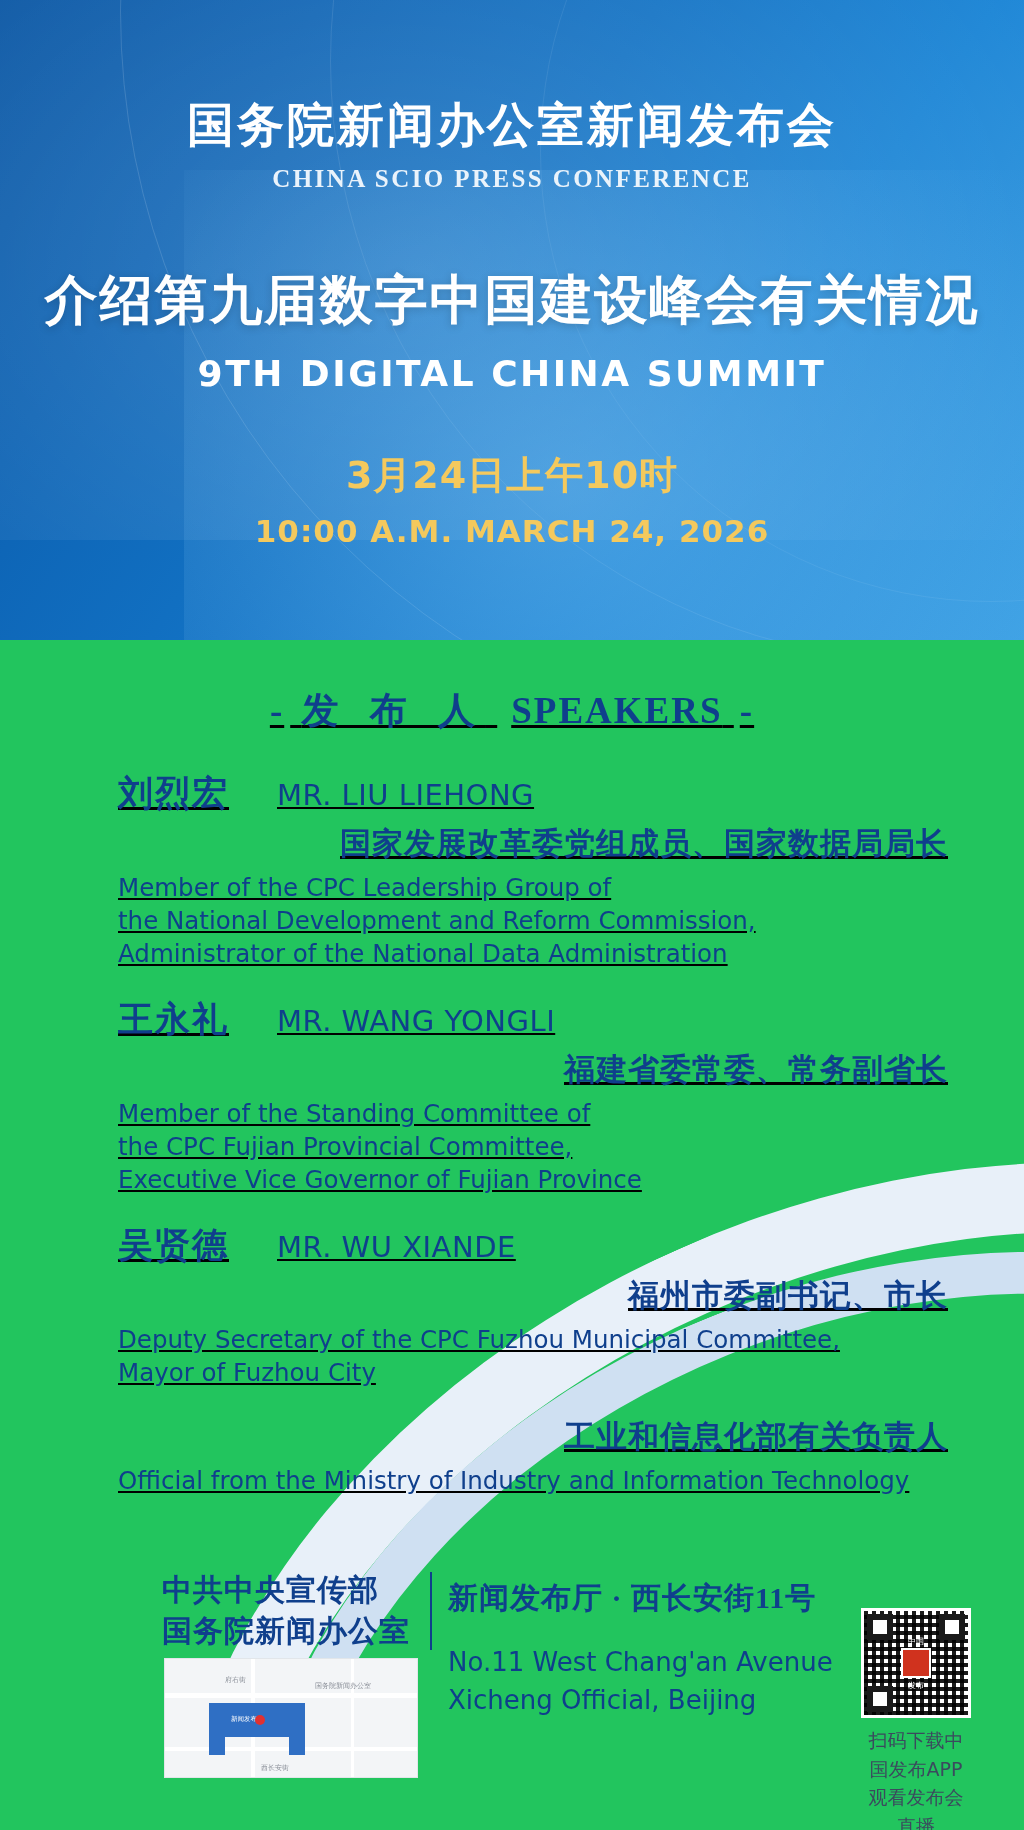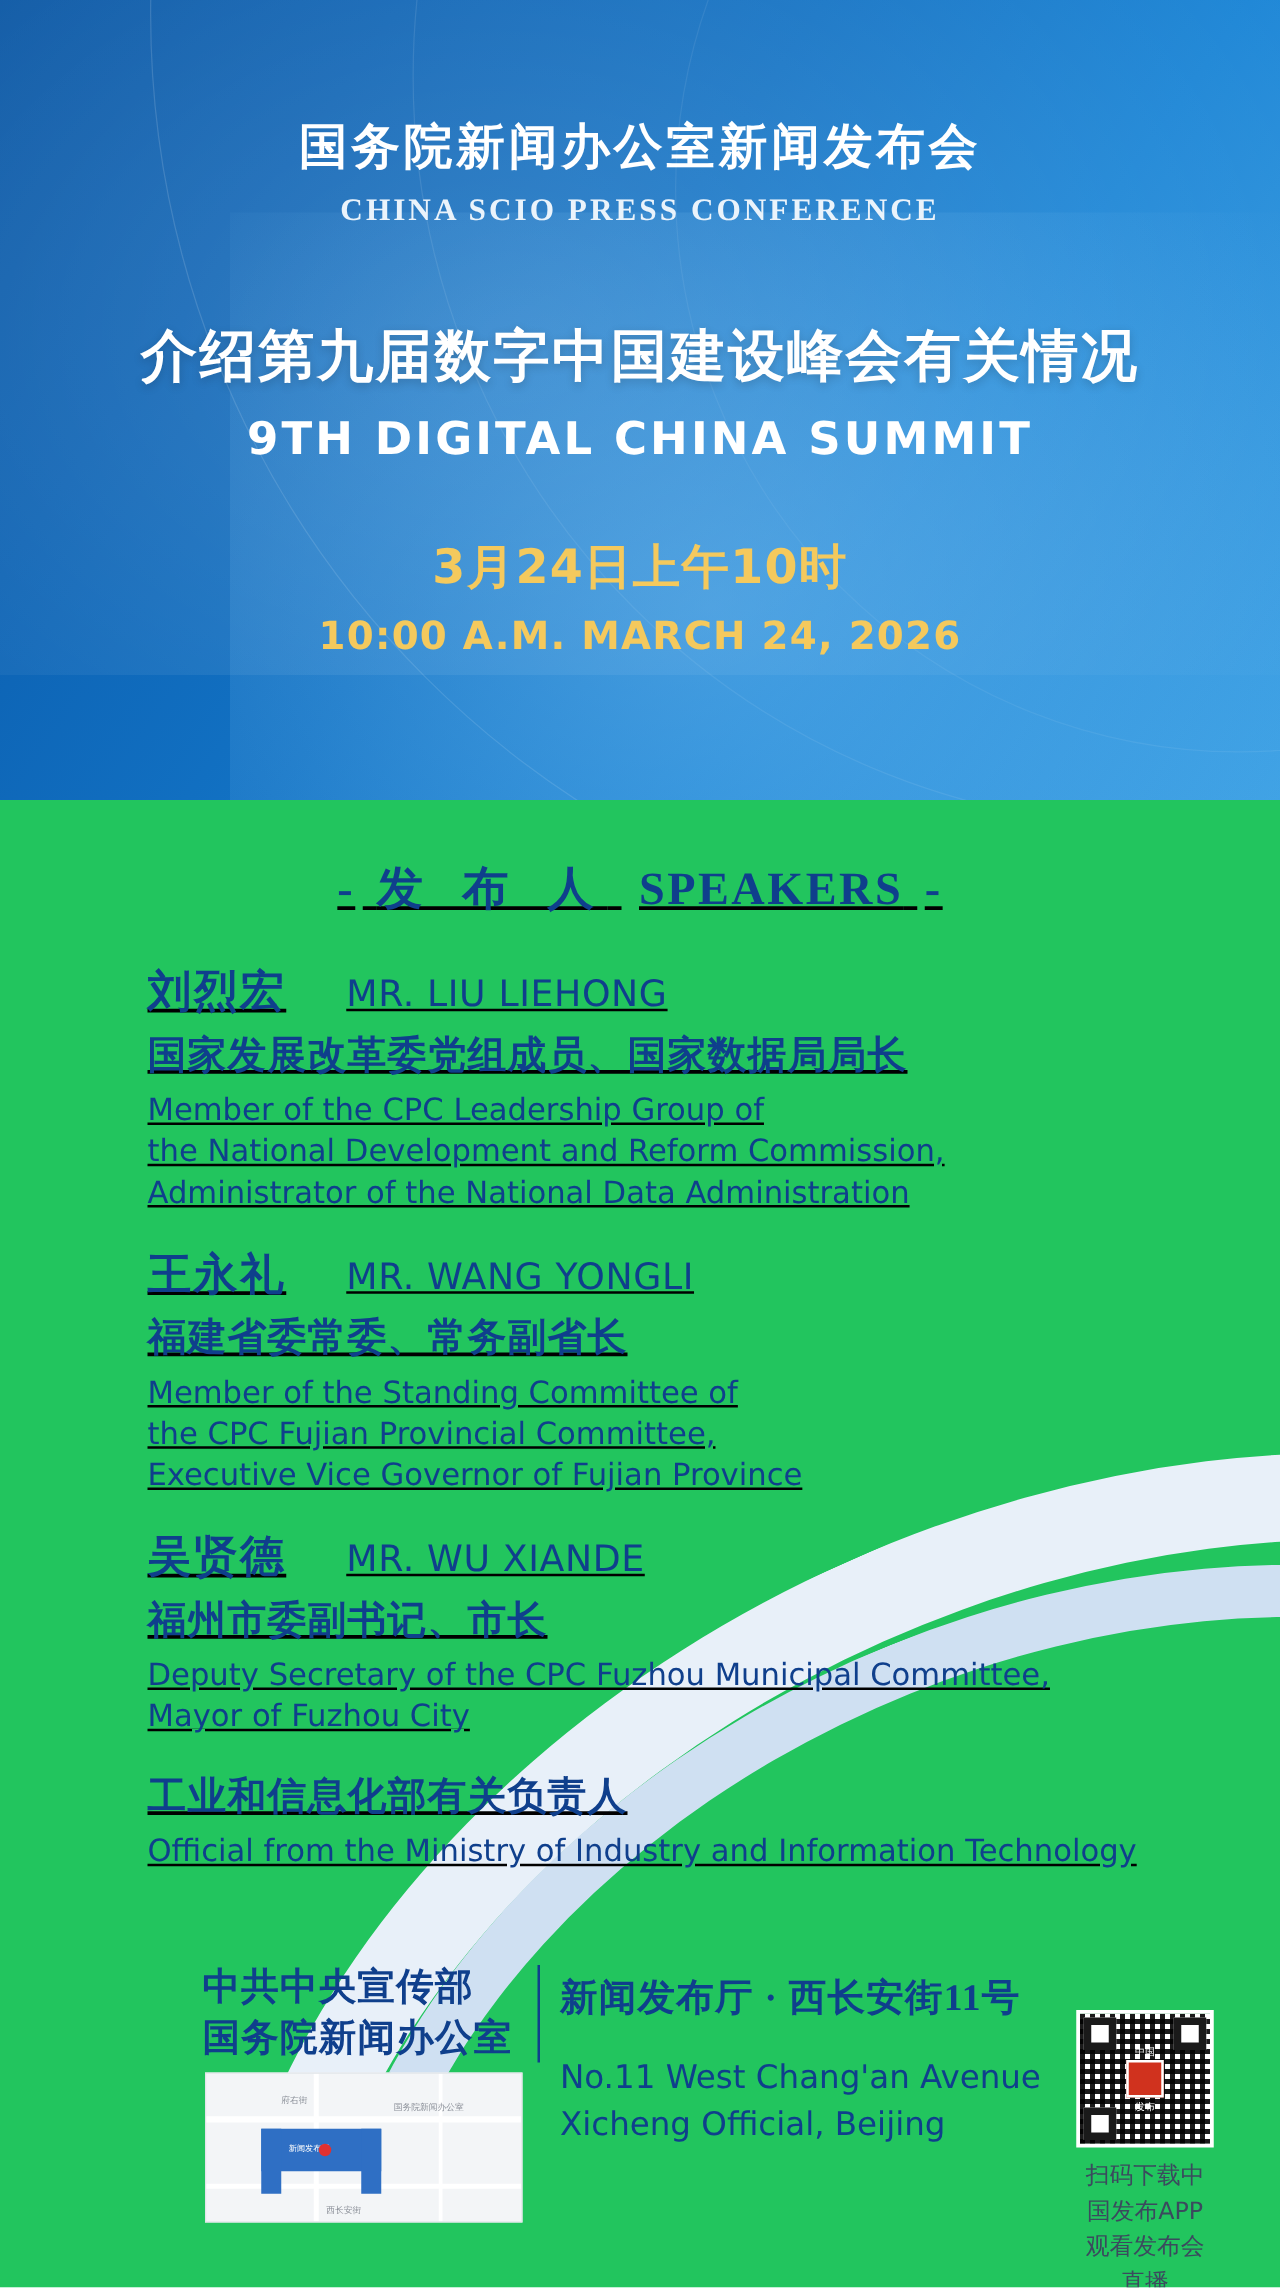--- a/index.html
+++ b/index.html
@@ -59,40 +59,40 @@
   .arc.a2 { width: 1200px; height: 1200px; left: 330px; top: -540px; border-color: rgba(255,255,255,0.10); }
   .arc.a3 { width: 900px;  height: 900px;  left: 540px; top: -300px; border-color: rgba(255,255,255,0.08); }
 
   .banner-inner {
     position: relative;
     z-index: 3;
     text-align: center;
     padding-top: 96px;
   }
   .scio-cn {
-    font-family: Liberation Mono, monospace;
-    font-weight: bold;
-    font-size: 39px;
+    font-family: Liberation Serif, serif;
+    font-weight: bold;
+    font-size: 47px;
     letter-spacing: 3px;
     color: #ffffff;
     line-height: 1.25;
   }
   .scio-en {
     font-family: "Liberation Serif", serif;
     font-weight: bold;
     font-size: 25px;
     letter-spacing: 2.4px;
     color: #eaf3fb;
     margin-top: 10px;
   }
   .title-cn {
     margin-top: 72px;
     font-family: "DejaVu Sans", sans-serif;
     font-weight: bold;
-    font-size: 45px;
+    font-size: 53px;
     letter-spacing: 2px;
     color: #ffffff;
     text-shadow: 0 2px 8px rgba(0,0,0,0.18);
   }
   .title-en {
     margin-top: 16px;
     font-family: "DejaVu Sans", sans-serif;
     font-weight: bold;
     font-size: 36px;
     letter-spacing: 2.5px;
@@ -199,20 +199,21 @@
     margin-left: 48px;
     letter-spacing: 0.5px;
   }
   .sp-title-cn {
     font-family: "Liberation Serif", serif;
     font-weight: bold;
     font-size: 31px;
     color: #0f3f8c;
     letter-spacing: 1px;
     margin-top: 6px;
+    text-align: right;
   }
   .sp-title-en {
     font-family: "DejaVu Sans", sans-serif;
     font-size: 24.5px;
     color: #0f3f8c;
     line-height: 1.35;
     margin-top: 6px;
   }
   .speaker.no-name .sp-title-cn { margin-top: 0; }
 

